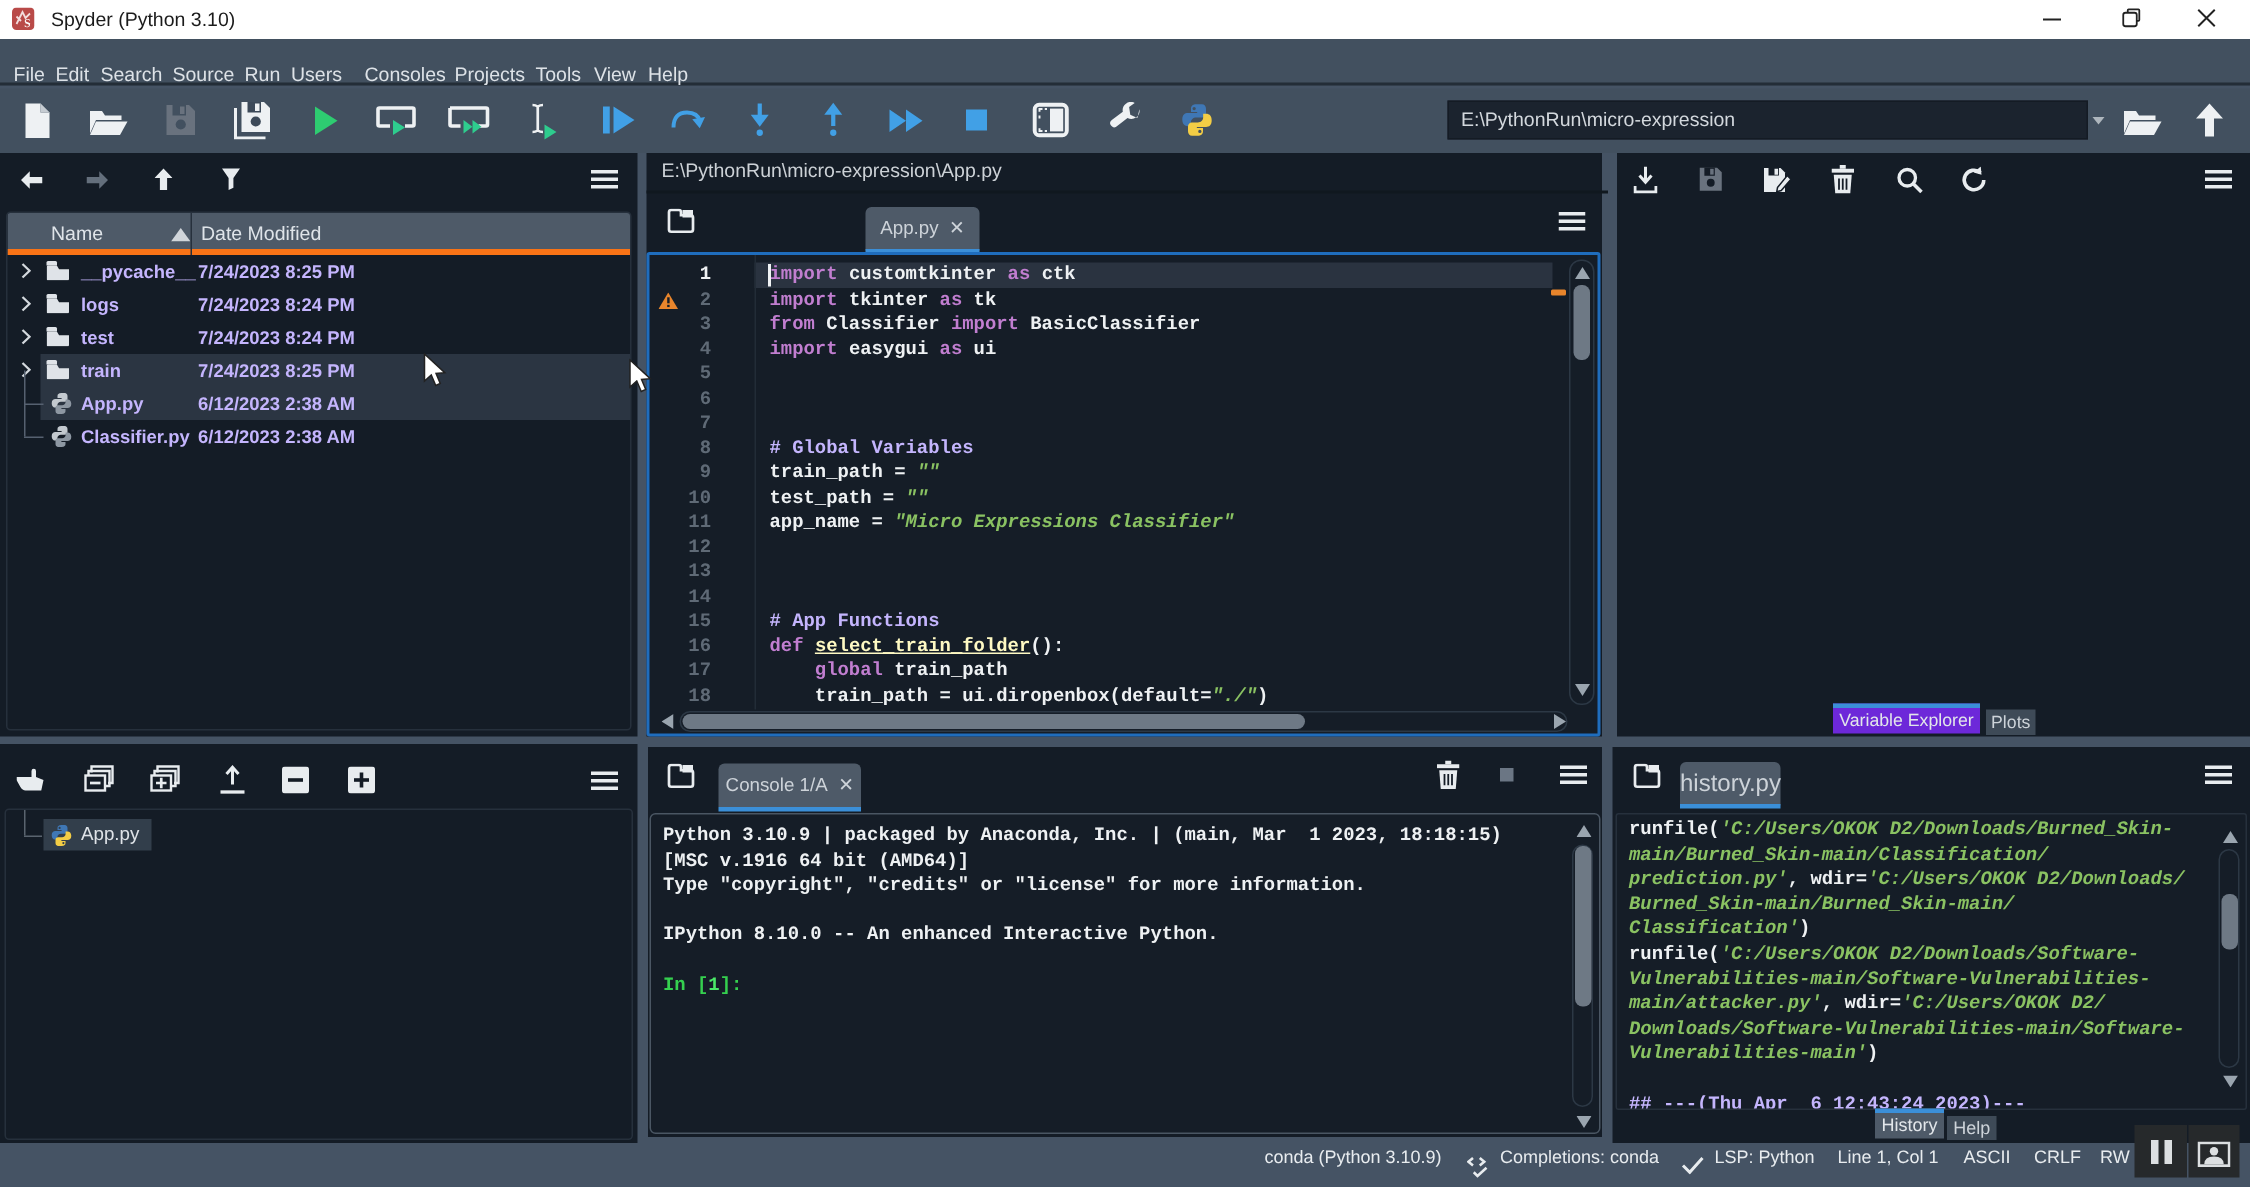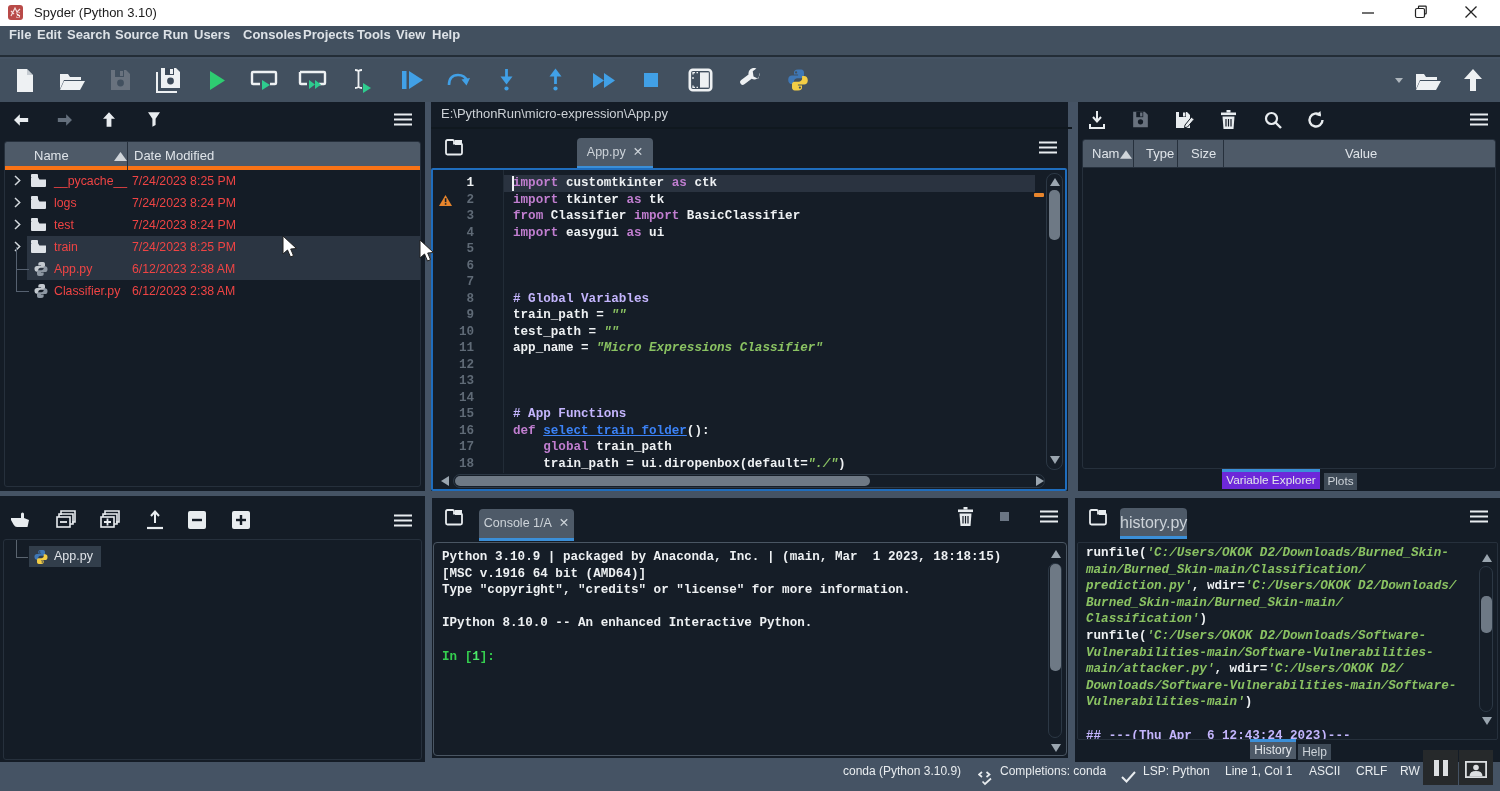--- a/index.html
+++ b/index.html
@@ -3,48 +3,48 @@
 <meta charset="utf-8">
 <style>
 * { margin:0; padding:0; box-sizing:border-box; }
 html,body { width:1500px; height:791px; overflow:hidden; background:#455364; font-family:"Liberation Sans", sans-serif; }
 #app { position:relative; width:1500px; height:791px; }
 .abs { position:absolute; }
 
 #titlebar { left:0; top:0; width:1500px; height:26px; background:#ffffff; color:#1b1b1b; }
 #titlebar .title { position:absolute; left:34px; top:5px; font-size:13px; }
 #menubar { left:0; top:26px; width:1500px; height:31px; background:#42505f; border-bottom:2px solid #232d37; color:#dde2e7; font-size:13px; }
-#menubar span { position:absolute; top:1px;font-weight:bold; }
+#menubar span { position:absolute; top:16px; }
 #toolbar { left:0; top:59px; width:1500px; height:43px; background:#42505f; }
 
 .panel { position:absolute; background:#141c26; }
 .ptoolbar { position:absolute; left:0; top:0; width:100%; height:37px; }
 .mono { font-family:"Liberation Mono", monospace; }
 
 .thead { background:#4e5a68; color:#dfe4e9; font-size:13px; }
 
 .tab { position:absolute; height:29px; border-radius:4px 4px 0 0; font-size:12.5px; color:#cdd3d9; text-align:center; }
 .tab.inactive { background:#6d28d9;margin-top:44px; }
 .tab.active { background:#4e5a68; }
 .tabline { position:absolute; height:3px; background:#3b8fd8; }
 
-.frow { position:relative; height:22px; color:#ef4444; font-size:12.3px; }
+.frow { position:relative; height:22px; color:#c4b5fd; font-size:12.3px;font-weight:bold; }
 .frow.hl { }
 .frow .fn { position:absolute; left:49px; top:3.5px; }
 .frow .fd { position:absolute; left:127px; top:3.5px; }
 .fi { position:absolute; }
 .fi.folder { left:26px; top:4px; width:16px; height:13px; }
 .fi.folder::before { content:""; position:absolute; left:0; top:0; width:7px; height:3px; background:#dfe3e8; border-radius:1px 1px 0 0; }
 .fi.folder::after { content:""; position:absolute; left:0; top:2.5px; width:15px; height:10.5px; background:#dfe3e8; clip-path:polygon(0 0, 44% 0, 56% 28%, 100% 28%, 100% 100%, 0 100%); border-radius:1px; }
 .pyic { position:absolute; left:28px; top:3px; width:16px; height:16px; }
 
 .k { color:#c17ed0; }
 .s { color:#8ac262; font-style:italic; }
 .c { color:#c4b5fd; }
-.f { color:#3b82f6; text-decoration:underline;text-align:center; }
+.f { color:#fef9c3; text-decoration:underline;text-align:center; }
 
 #statusbar { left:0; top:764px; width:1500px; height:27px; background:#455364; color:#e8ecef; font-size:12px; }
 #statusbar span { position:absolute; top:0; }
 </style>
 </head>
 <body>
 <div id="app">
   <div id="titlebar" class="abs">
       <span class="title">Spyder (Python 3.10)</span>
     <svg class="abs" style="left:8px;top:5px" width="15" height="15" viewBox="0 0 15 15">
@@ -164,20 +164,21 @@
 
     <svg class="abs" style="left:738px;top:9px" width="24" height="24" viewBox="0 0 24 24">
         <path d="M20.5 3.5 a5.5 5.5 0 0 1 -7 7 L7 17 a2.6 2.6 0 0 1 -3.7 -3.7 L9.8 6.8 a5.5 5.5 0 0 1 7 -7 L13.5 3 L15 8 L20 9.5 Z" fill="#eef1f3" transform="rotate(8 12 12)"></path>
       </svg>
 
     <svg class="abs" style="left:786px;top:9px" width="24" height="24" viewBox="0 0 24 24">
       <path d="M11.9 1.5 C8.9 1.5 8 2.9 8 4.5 L8 6.6 L12.1 6.6 L12.1 7.4 L5.9 7.4 C3.9 7.4 2.2 8.6 2.2 11.7 C2.2 14.8 3.9 16.1 5.9 16.1 L7.9 16.1 L7.9 13.6 C7.9 11.7 9.5 10.3 11.4 10.3 L15.4 10.3 C17 10.3 18 9.2 18 7.6 L18 4.5 C18 2.9 16.9 1.5 15.3 1.5 Z M10.1 3.3 a1.1 1.1 0 1 1 0 2.2 a1.1 1.1 0 0 1 0 -2.2 Z" fill="#3f77b5"></path>
       <path d="M12.1 22.5 C15.1 22.5 16 21.1 16 19.5 L16 17.4 L11.9 17.4 L11.9 16.6 L18.1 16.6 C20.1 16.6 21.8 15.4 21.8 12.3 C21.8 9.2 20.1 7.9 18.1 7.9 L16.1 7.9 L16.1 10.4 C16.1 12.3 14.5 13.7 12.6 13.7 L8.6 13.7 C7 13.7 6 14.8 6 16.4 L6 19.5 C6 21.1 7.1 22.5 8.7 22.5 Z M13.9 20.7 a1.1 1.1 0 1 1 0 -2.2 a1.1 1.1 0 0 1 0 2.2 Z" fill="#f3cd45"></path>
     </svg>
 
+    <div class="abs" style="left:965px;top:8px;width:427px;height:26px;background:#1b232e;border:1px solid #141b24;color:#d3d8dd;font-size:13px;line-height:24px;padding-left:8px">E:\PythonRun\micro-expression</div>
     <div class="abs" style="left:1392px;top:8px;width:14px;height:26px;background:#42505f"><svg width="14" height="26" viewBox="0 0 14 26">
           <path d="M3 11 L11 11 L7 16 Z" fill="#aeb6bd"></path>
         </svg></div>
 
     <svg class="abs" style="left:1415px;top:12px" width="27" height="20" viewBox="0 0 27 20">
         <path d="M1 3 L9 3 L11 6 L22 6 L22 9 L5 9 L1 18 Z" fill="#eef1f3"></path>
         <path d="M5 10 L26 10 L21 19 L1 19 Z" fill="#eef1f3"></path>
       </svg>
 
     <svg class="abs" style="left:1463px;top:9px" width="20" height="24" viewBox="0 0 20 24">
@@ -378,34 +379,20 @@
         </svg>
 
       <svg class="abs" style="left:229px;top:9px" width="18" height="18" viewBox="0 0 18 18">
           <path d="M15.5 9 a6.5 6.5 0 1 1 -2.2 -4.9" fill="none" stroke="#e8ecef" stroke-width="2.4"></path>
           <path d="M13.5 0 L14 5.5 L8.8 4 Z" fill="#e8ecef"></path>
         </svg>
       <svg class="abs" style="left:392px;top:11px" width="18" height="13" viewBox="0 0 18 13">
           <path d="M0 1.5 L18 1.5 M0 6.5 L18 6.5 M0 11.5 L18 11.5" stroke="#e8ecef" stroke-width="2.2"></path>
         </svg>
     </div>
-    <div class="abs" style="left:4px;top:37px;width:414px;height:330px;border:1px solid #26303c;border-radius:3px;overflow:hidden">
-      <div class="thead" style="position:absolute;left:0;top:0;width:100%;height:28px;border-bottom:1px solid #26303c">
-        <span style="position:absolute;left:9px;top:6px">Nam</span>
-        <svg class="abs" style="left:37px;top:10px" width="12" height="9" viewBox="0 0 13 9">
-            <path d="M6.5 0 L13 9 L0 9 Z" fill="#d0d5da"></path>
-          </svg>
-        <div style="position:absolute;left:50px;top:0;width:1px;height:28px;background:#26303c"></div>
-        <span style="position:absolute;left:63px;top:6px">Type</span>
-        <div style="position:absolute;left:94px;top:0;width:1px;height:28px;background:#26303c"></div>
-        <span style="position:absolute;left:108px;top:6px">Size</span>
-        <div style="position:absolute;left:140px;top:0;width:1px;height:28px;background:#26303c"></div>
-        <span style="position:absolute;left:262px;top:6px">Value</span>
-      </div>
-    </div>
 
     <div class="abs" style="left:144px;top:367px;width:98px;height:20px;background:#6d28d9;border-top:3px solid #3b8fd8;color:#e2e6ea;font-size:11.8px;text-align:center;line-height:17px">Variable Explorer</div>
     <div class="abs" style="left:246px;top:371px;width:33px;height:17px;background:#3c4836;background:#3e4a57;color:#cdd3d9;font-size:11.8px;text-align:center;line-height:17px">Plots</div>
   </div>
 
   <div class="panel" id="outline" style="left:0;top:496px;width:425px;height:266px;">
     <div class="ptoolbar" style="height:44px">
 
       <svg class="abs" style="left:11px;top:16px" width="19" height="16" viewBox="0 0 19 16">
           <path d="M0 6 L10 6 L10 2 Q10 0.5 11.5 0.5 Q13 0.5 13 2 L13 6 L18 8 L16.5 15 L6 15 Q4 15 2.5 12.5 L0 8 Z" fill="#e8ecef"></path>

